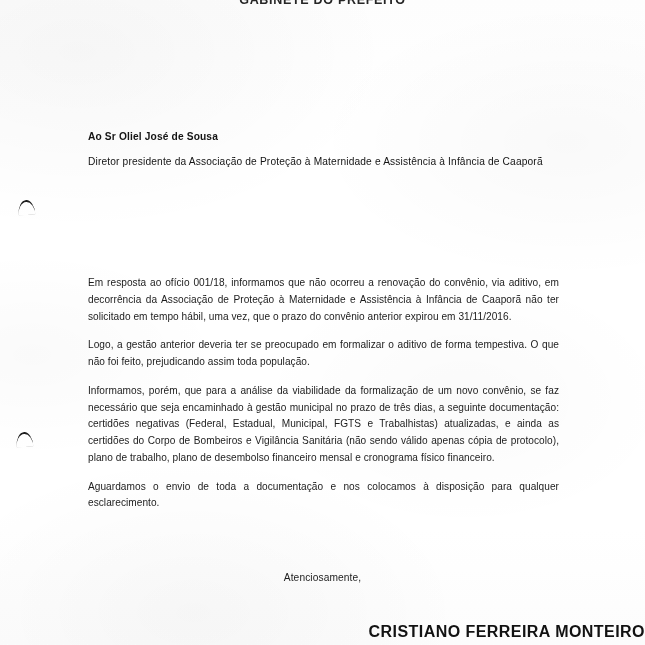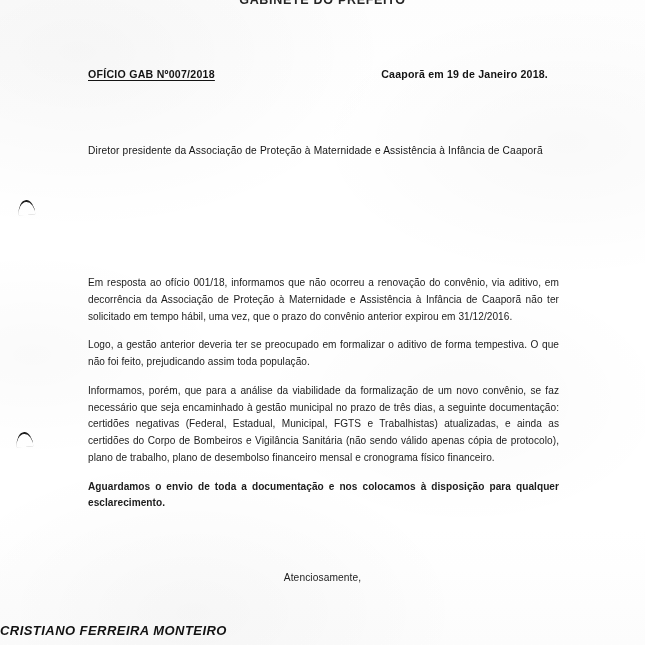--- a/index.html
+++ b/index.html
@@ -132,44 +132,43 @@
   }
   .para {
     font-size: 10.1px;
     line-height: 1.66;
     text-align: justify;
     text-align-last: left;
     color: #1c1c1c;
     margin: 0 0 12px 0;
     letter-spacing: 0.05px;
   }
-  .para:last-child { margin-bottom: 6px; font-weight: bold; }
+  .para:last-child { margin-bottom: 6px; }
 
   
   .closing {
     position: absolute;
     left: 0;
     top: 572px;
     width: 645px;
     text-align: center;
     font-size: 10.2px;
     color: #1c1c1c;
     letter-spacing: 0.1px;
   }
   .signature-name {
     position: absolute;
     left: 0;
     top: 623px;
     width: 645px;
-    text-align: left;
-    font-size: 13px;
+    text-align: right;
+    font-size: 16px;
     font-weight: bold;
     letter-spacing: 0.45px;
     color: #121212;
-    font-style: italic;
   }
 
   
   .margin-mark {
     position: absolute;
     width: 17px;
     height: 9px;
     pointer-events: none;
   }
   .margin-mark::after {
@@ -187,32 +186,29 @@
   .margin-mark.m2 { left: 16px; top: 432px; }
 </style>
 </head>
 <body>
 
 <div class="page">
   <div class="content">
 
     <div class="letterhead">GABINETE DO PREFEITO</div>
 
-    <div class="doc-head">
-      <span class="oficio-num">OFÍCIO GAB Nº007/2018</span>
-      <span class="place-date">Caaporã em 19 de Janeiro 2018.</span>
-    </div>
 
     <div class="addressee">
+      <div class="addressee-name">Ao Sr Oliel José de Sousa</div>
       <div class="addressee-role">Diretor presidente da Associação de Proteção à Maternidade e Assistência à Infância de Caaporã</div>
     </div>
 
 
     <div class="body-copy">
-      <p class="para">Em resposta ao ofício 001/18, informamos que não ocorreu a renovação do convênio, via aditivo, em decorrência da Associação de Proteção à Maternidade e Assistência à Infância de Caaporã não ter solicitado em tempo hábil, uma vez, que o prazo do convênio anterior expirou em 31/12/2016.</p>
+      <p class="para">Em resposta ao ofício 001/18, informamos que não ocorreu a renovação do convênio, via aditivo, em decorrência da Associação de Proteção à Maternidade e Assistência à Infância de Caaporã não ter solicitado em tempo hábil, uma vez, que o prazo do convênio anterior expirou em 31/11/2016.</p>
       <p class="para">Logo, a gestão anterior deveria ter se preocupado em formalizar o aditivo de forma tempestiva. O que não foi feito, prejudicando assim toda população.</p>
       <p class="para">Informamos, porém, que para a análise da viabilidade da formalização de um novo convênio, se faz necessário que seja encaminhado à gestão municipal no prazo de três dias, a seguinte documentação: certidões negativas (Federal, Estadual, Municipal, FGTS e Trabalhistas) atualizadas, e ainda as certidões do Corpo de Bombeiros e Vigilância Sanitária (não sendo válido apenas cópia de protocolo), plano de trabalho, plano de desembolso financeiro mensal e cronograma físico financeiro.</p>
       <p class="para">Aguardamos o envio de toda a documentação e nos colocamos à disposição para qualquer esclarecimento.</p>
     </div>
 
     <div class="closing">Atenciosamente,</div>
 
     <div class="signature-name">CRISTIANO FERREIRA MONTEIRO</div>
 
     <div class="margin-mark m1"></div>

